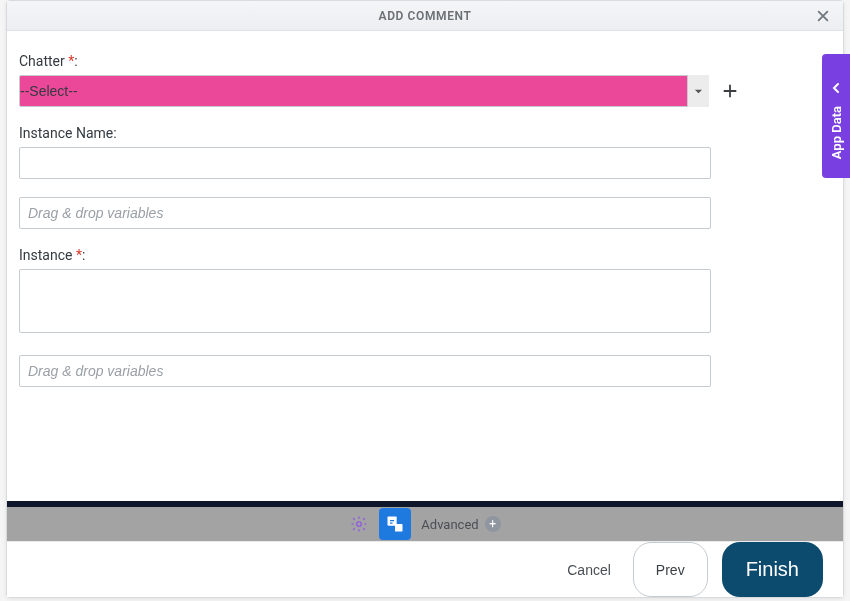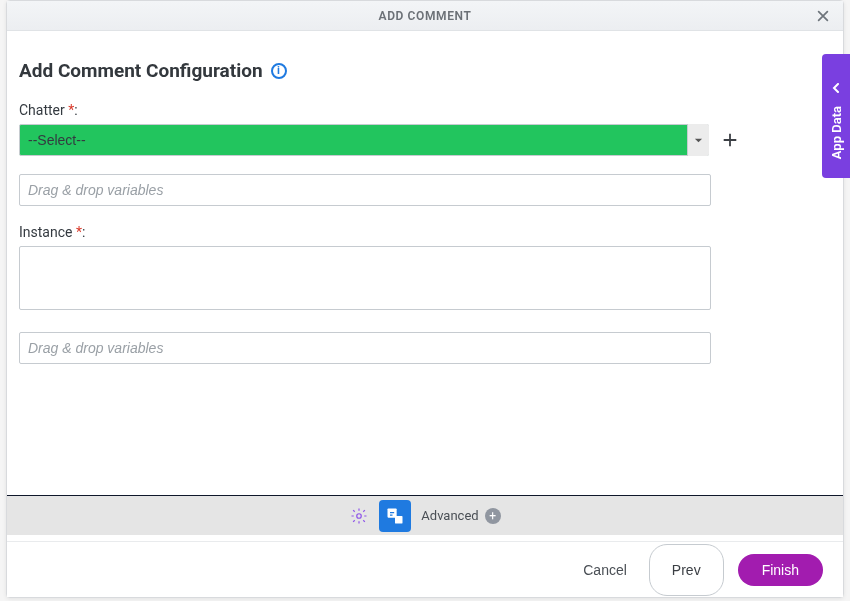--- a/index.html
+++ b/index.html
@@ -4,21 +4,21 @@
 <style>
   * { box-sizing: border-box; margin: 0; padding: 0; }
   html, body { width: 850px; height: 601px; font-family: -apple-system, BlinkMacSystemFont, "Segoe UI", Roboto, Arial, sans-serif; background: #f5f5f5; overflow: hidden; }
   .modal {
     position: absolute;
     left: 6px; top: 0; width: 838px; height: 598px;
     background: #fff;
     border: 1px solid #d8dadd;
     border-radius: 4px;
     box-shadow: 0 1px 4px rgba(0,0,0,0.08);
-    display: flex; flex-direction: column; gap: 6px;
+    display: flex; flex-direction: column;
   }
   .titlebar {
     height: 30px;
     display:flex; align-items:center; justify-content:center;
     background: linear-gradient(#f3f5f7,#eceef1);
     border-bottom: 1px solid #e0e3e6;
     position: relative;
   }
   .titlebar .title { font-size: 12px; font-weight:600; letter-spacing: .6px; color:#6b7076; }
   .titlebar .close { position:absolute; right:10px; top:5px; width:20px; height:20px; display:flex;align-items:center;justify-content:center; color:#6e757c; cursor:pointer; font-size:18px; }
@@ -26,65 +26,65 @@
   .page-heading { display:flex; align-items:center; gap:8px; margin-bottom:20px; }
   .page-heading h2 { font-size:19px; font-weight:700; color:#33383d; }
   .info-icon { width:16px; height:16px; border:2px solid #1f7ae0; border-radius:50%; color:#1f7ae0; font-size:11px; font-weight:700; display:flex; align-items:center; justify-content:center; }
   .form-group { margin-bottom:18px; }
   .form-label { font-size:14px; color:#343a40; margin-bottom:6px; display:block; font-weight:400; }
   .req { color:#d93a2b; }
   .row { display:flex; align-items:center; gap:10px; }
   .select-wrap { flex:1; position:relative; }
   .select-input {
     width:100%; height:32px; border:1px solid #c6cbd0; border-radius:2px;
-    padding:0 30px 0 8px; font-size:14px; color:#343a40; background:#22c55e;
+    padding:0 30px 0 0; font-size:14px; color:#343a40; background:#ec4899;
   }
   .select-btn {
     position:absolute; right:0; top:0; width:22px; height:32px;
     background:#ececec; border-left:1px solid #c6cbd0;
     display:flex; align-items:center; justify-content:center;
     border-top-right-radius:2px; border-bottom-right-radius:2px;
   }
   .select-btn svg { width:9px; height:9px; fill:#555; }
   .add-btn { width:22px; height:22px; display:flex;align-items:center;justify-content:center; cursor:pointer; }
   .add-btn svg{ width:18px; height:18px; stroke:#3b3f44; stroke-width:2; }
   .text-input {
     width:692px; height:32px; border:1px solid #c6cbd0; border-radius:2px;
     padding:0 8px; font-size:14px; color:#343a40; background:#fff;
   }
   .text-input::placeholder { color:#9aa0a6; font-style:italic; }
   .textarea {
     width:692px; height:64px; border:1px solid #c6cbd0; border-radius:2px;
     padding:6px 8px; font-size:14px; color:#343a40; resize:none; background:#fff;
   }
   .toolbar-strip {
-    height:40px; background:#e5e5e5; border-top:1px solid #0f172a;
+    height:40px; background:#a3a3a3; border-top:6px solid #0f172a;
     display:flex; align-items:center; justify-content:center; gap:10px;
   }
   .gear-icon { width:20px; height:20px; color:#7a41d8; display:flex;align-items:center;justify-content:center; cursor:pointer;}
   .gear-icon svg{width:18px;height:18px;fill:none;stroke:#8e54e9;stroke-width:1.6;}
   .workflow-btn {
     width:32px; height:32px; background:#1f7ae0; border-radius:4px;
     display:flex; align-items:center; justify-content:center; cursor:pointer;
   }
   .workflow-btn svg{ width:20px; height:20px; fill:#fff; }
   .adv-label { font-size:13px; color:#4a4f55; display:flex; align-items:center; gap:6px; cursor:pointer;}
   .adv-plus { width:16px; height:16px; border-radius:50%; background:#9096a0; color:#fff; font-size:12px; display:flex;align-items:center;justify-content:center; }
   .footer {
     height:56px; border-top:1px solid #e9ebed;
-    display:flex; align-items:center; justify-content:flex-end;
+    display:flex; justify-content:flex-end;
     gap:14px; padding:0 20px; background:#fff;
   }
   .btn-link { font-size:14px; color:#4a4f55; cursor:pointer; background:none; border:none; padding:6px 8px; }
   .btn-outline {
     font-size:14px; color:#3b3f44; background:#fff; border:1px solid #c6cbd0;
     border-radius:18px; padding:17px 22px; cursor:pointer;
   }
   .btn-primary {
-    font-size:14px; color:#fff; background:#a21caf; border:none;
+    font-size:20px; color:#fff; background:#0c4a6e; border:none;
     border-radius:18px; padding:8px 24px; cursor:pointer; font-weight:500;
   }
   .side-tab {
     position:absolute; right:0; top:54px;
     width:28px; height:124px;
     background:#7a3fe0;
     border-top-left-radius:4px; border-bottom-left-radius:4px;
     display:flex; flex-direction:column; align-items:center; justify-content:center;
     cursor:pointer; gap:10px; padding-top:8px;
   }
@@ -103,24 +103,20 @@
     <span class="title">ADD COMMENT</span>
     <div class="close">
       <svg viewBox="0 0 16 16" width="14" height="14">
           <path d="M3 3 L13 13 M13 3 L3 13" stroke="#6e757c" stroke-width="2" fill="none" stroke-linecap="round"></path>
         </svg>
     </div>
   </div>
 
   <div class="body">
 
-    <div class="page-heading">
-      <h2>Add Comment Configuration</h2>
-      <span class="info-icon">i</span>
-    </div>
 
     <div class="form-group">
       <label class="form-label">
         <span>Chatter</span> <span class="req">*</span><span>:</span>
       </label>
       <div class="row">
         <div class="select-wrap" style="max-width:690px;">
           <input class="select-input" type="text" readonly="" value="--Select--" style="">
           <div class="select-btn">
             <svg viewBox="0 0 10 10">
@@ -129,20 +125,24 @@
           </div>
         </div>
         <div class="add-btn">
           <svg viewBox="0 0 20 20">
               <path d="M10 3 V17 M3 10 H17" fill="none"></path>
             </svg>
         </div>
       </div>
     </div>
 
+    <div class="form-group">
+      <label class="form-label">Instance Name:</label>
+      <input class="text-input" type="text" value="" style="">
+    </div>
 
     <div class="form-group">
       <input class="text-input" type="text" placeholder="Drag &amp; drop variables" style="">
     </div>
 
     <div class="form-group">
       <label class="form-label">
         <span>Instance</span> <span class="req">*</span><span>:</span>
       </label>
       <textarea class="textarea" style=""></textarea>

